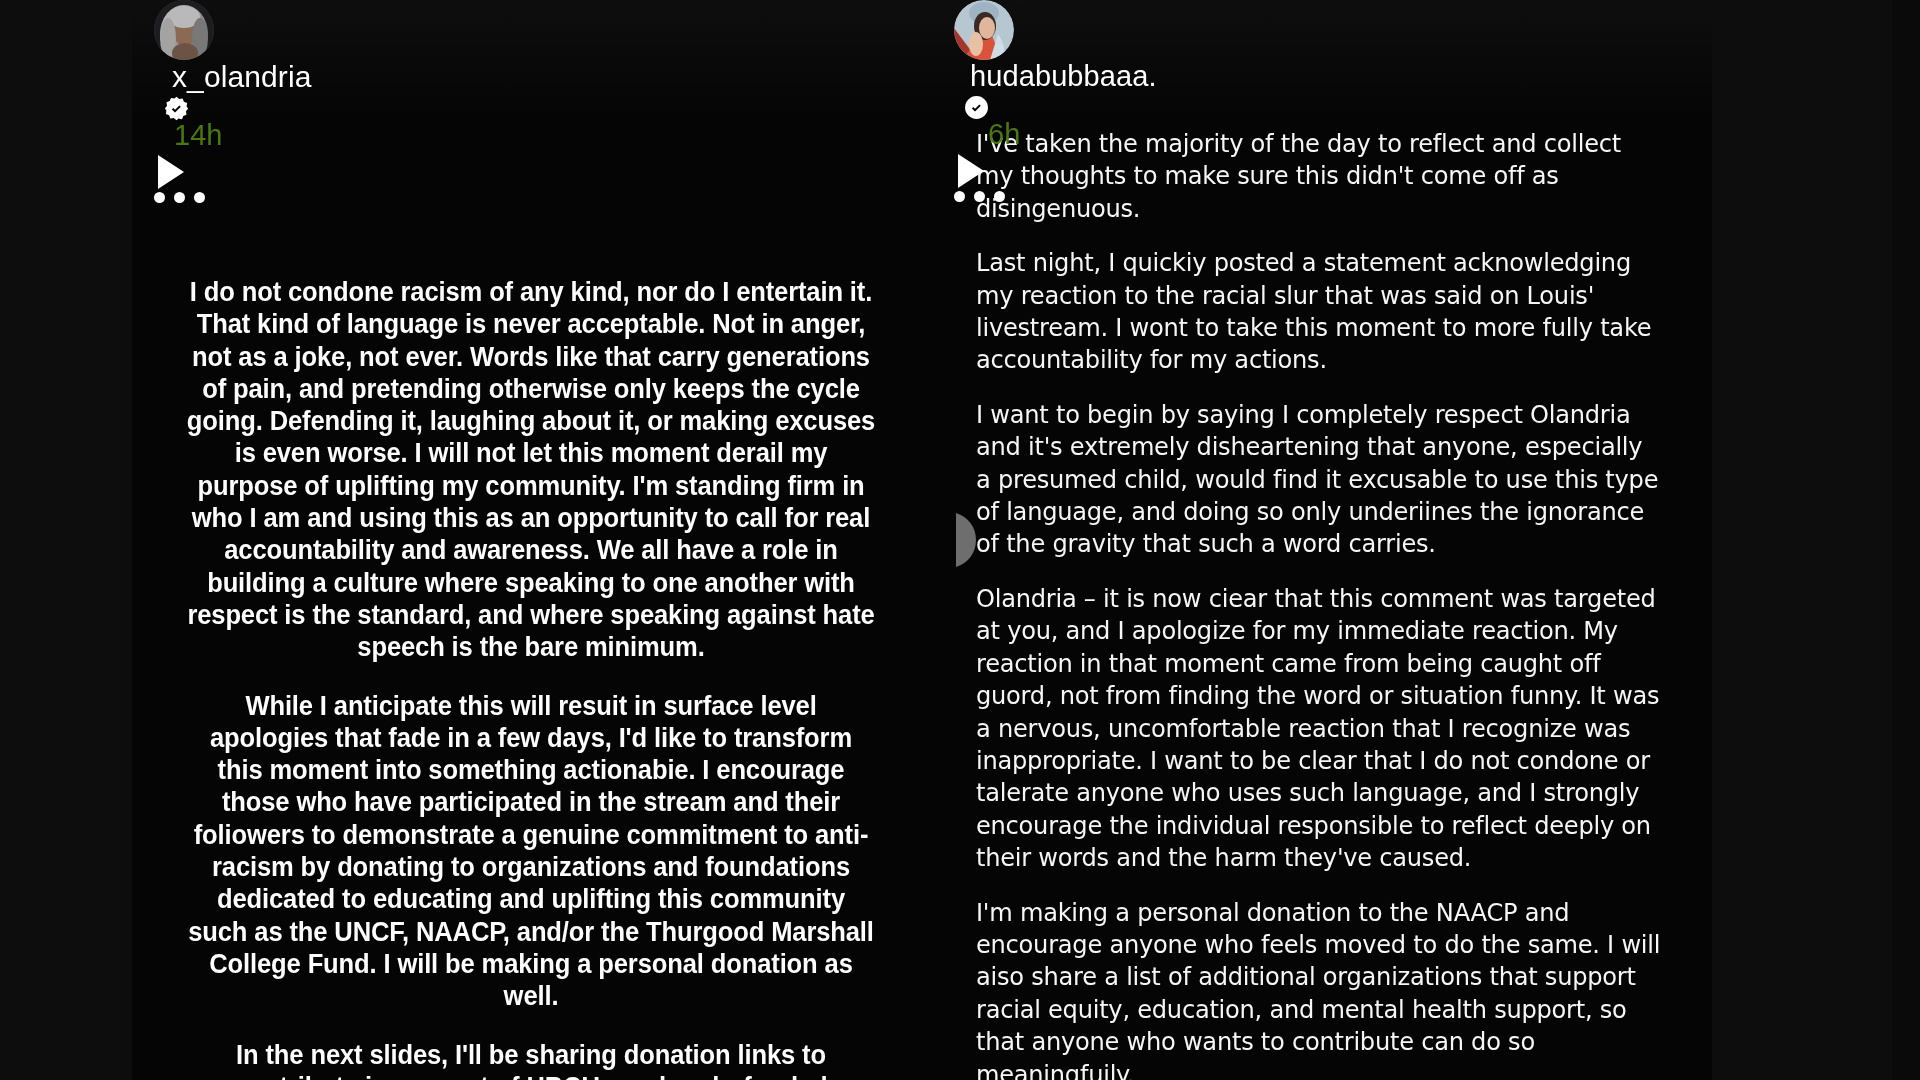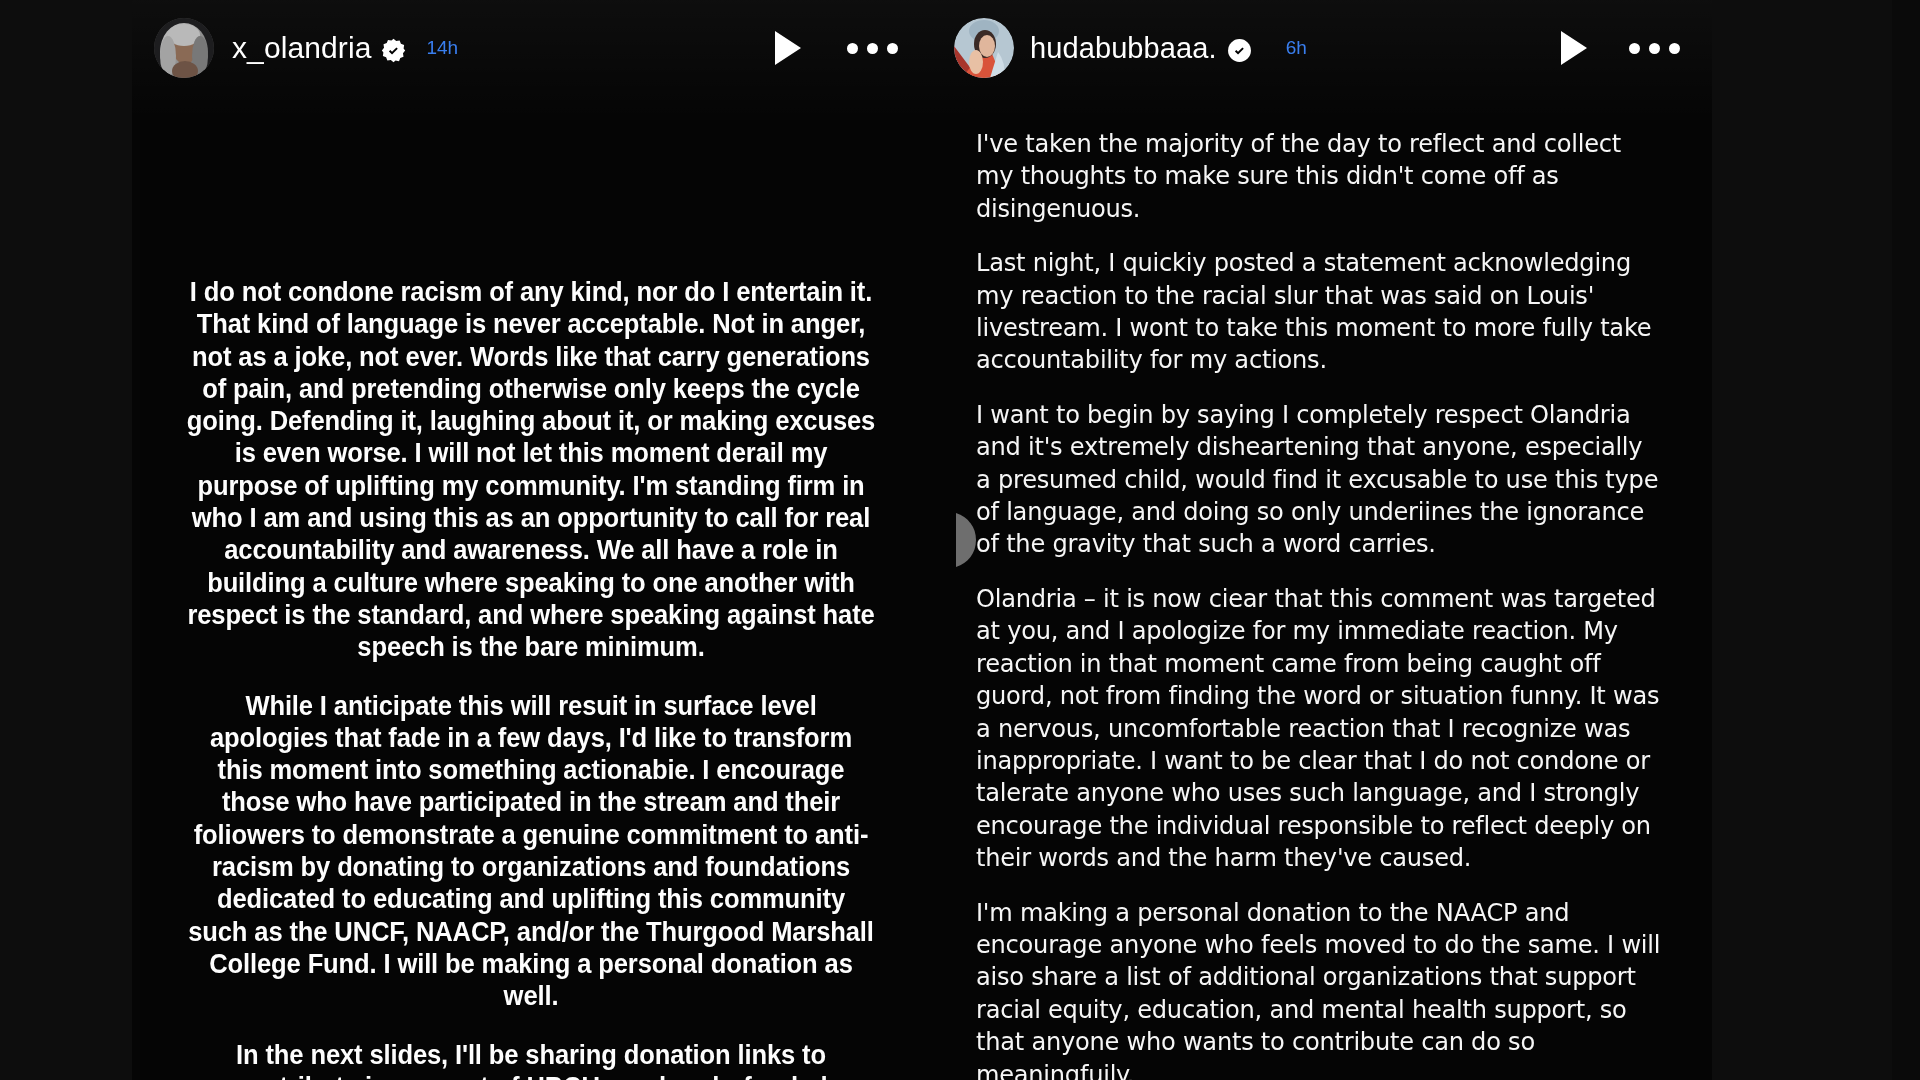--- a/index.html
+++ b/index.html
@@ -39,23 +39,24 @@
     position: absolute;
     inset: 0;
   }
 
   
   .story-header {
     position: absolute;
     top: 0; left: 0; right: 0;
     height: 96px;
     display: flex;
-    align-items: center;
+    align-items: flex-start;
     padding: 0 26px 0 22px;
     z-index: 9;
+    flex-direction: column;
   }
   .left .story-header  { padding-left: 22px; }
   .right .story-header { padding-left: 24px; }
 
   .avatar {
     width: 60px; height: 60px;
     border-radius: 50%;
     flex: 0 0 auto;
     overflow: hidden;
     position: relative;
@@ -79,22 +80,22 @@
     width: 25px; height: 25px;
     flex: 0 0 auto;
     display: inline-block;
     position: relative;
     top: 2px;
   }
   .verified svg { display:block; }
 
   .ts {
     margin-left: 20px;
-    color: #3b82f6;
-    font-size: 19px;
+    color: #4d7c0f;
+    font-size: 29px;
     opacity: .97;
     white-space: nowrap;
   }
   .right .ts { margin-left: 34px; }
 
   .hdr-spacer { flex: 1 1 auto; }
 
   .play-btn {
     width: 34px; height: 40px;
     margin-right: 42px;

